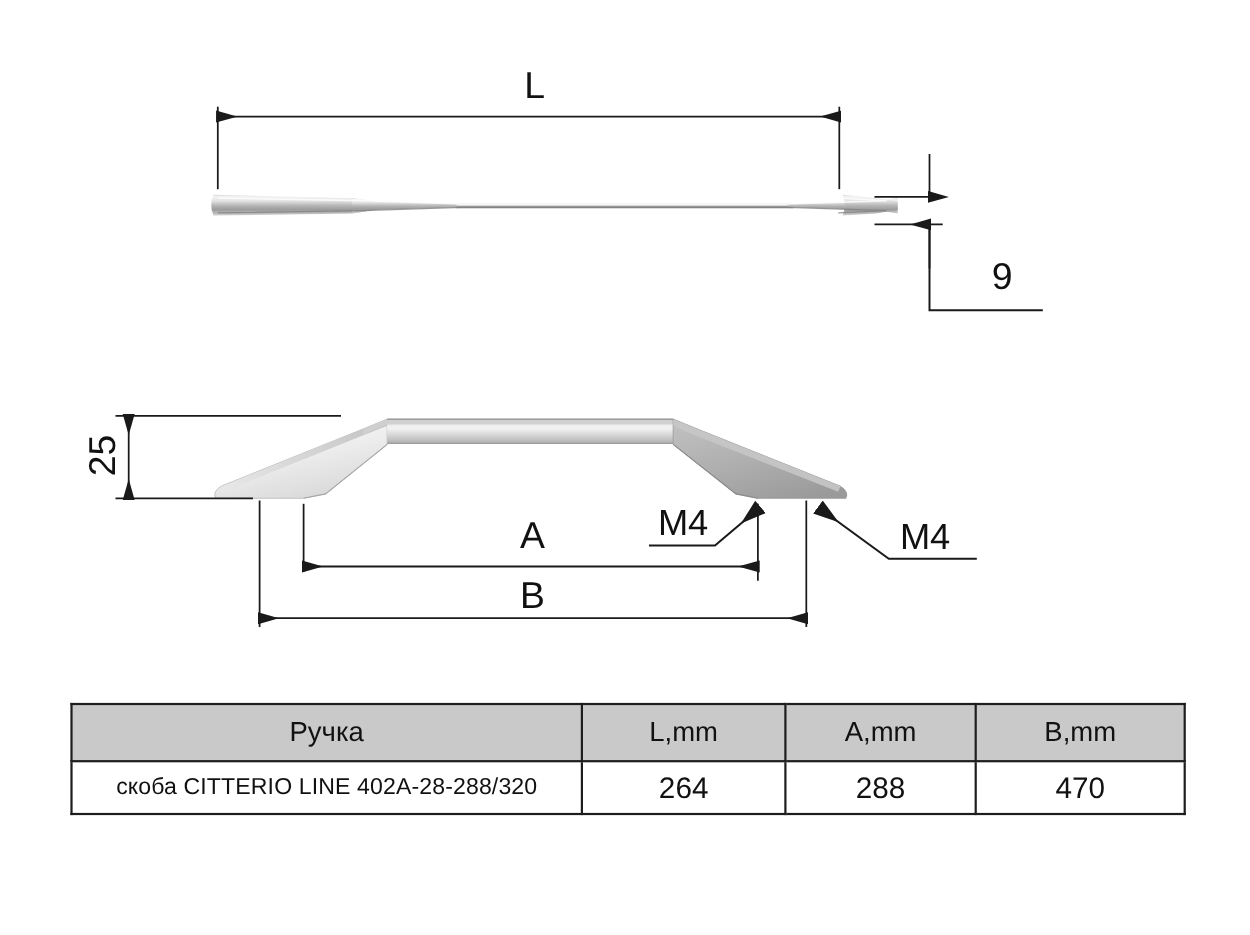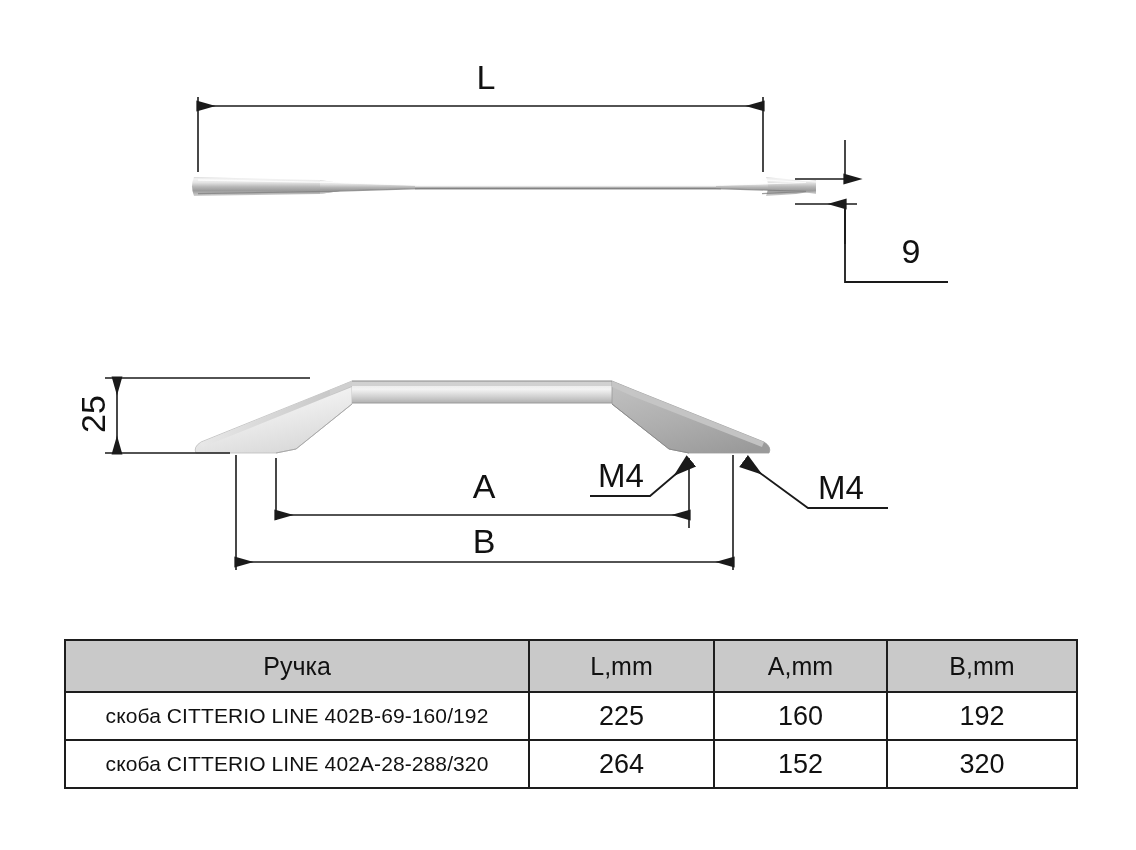--- a/index.html
+++ b/index.html
@@ -278,26 +278,20 @@
     <thead>
       <tr>
         <th>Ручка</th>
         <th>L,mm</th>
         <th>A,mm</th>
         <th>B,mm</th>
       </tr>
     </thead>
     <tbody>
       <tr>
-        <td class="name-cell">скоба CITTERIO LINE 402B-69-160/192</td>
-        <td class="value-cell">225</td>
-        <td class="value-cell">160</td>
-        <td class="value-cell">192</td>
-      </tr>
-      <tr>
         <td class="name-cell">скоба CITTERIO LINE 402A-28-288/320</td>
         <td class="value-cell">264</td>
-        <td class="value-cell">152</td>
-        <td class="value-cell">320</td>
+        <td class="value-cell">288</td>
+        <td class="value-cell">470</td>
       </tr>
     </tbody>
   </table>
 </div>
 
 </body></html>

